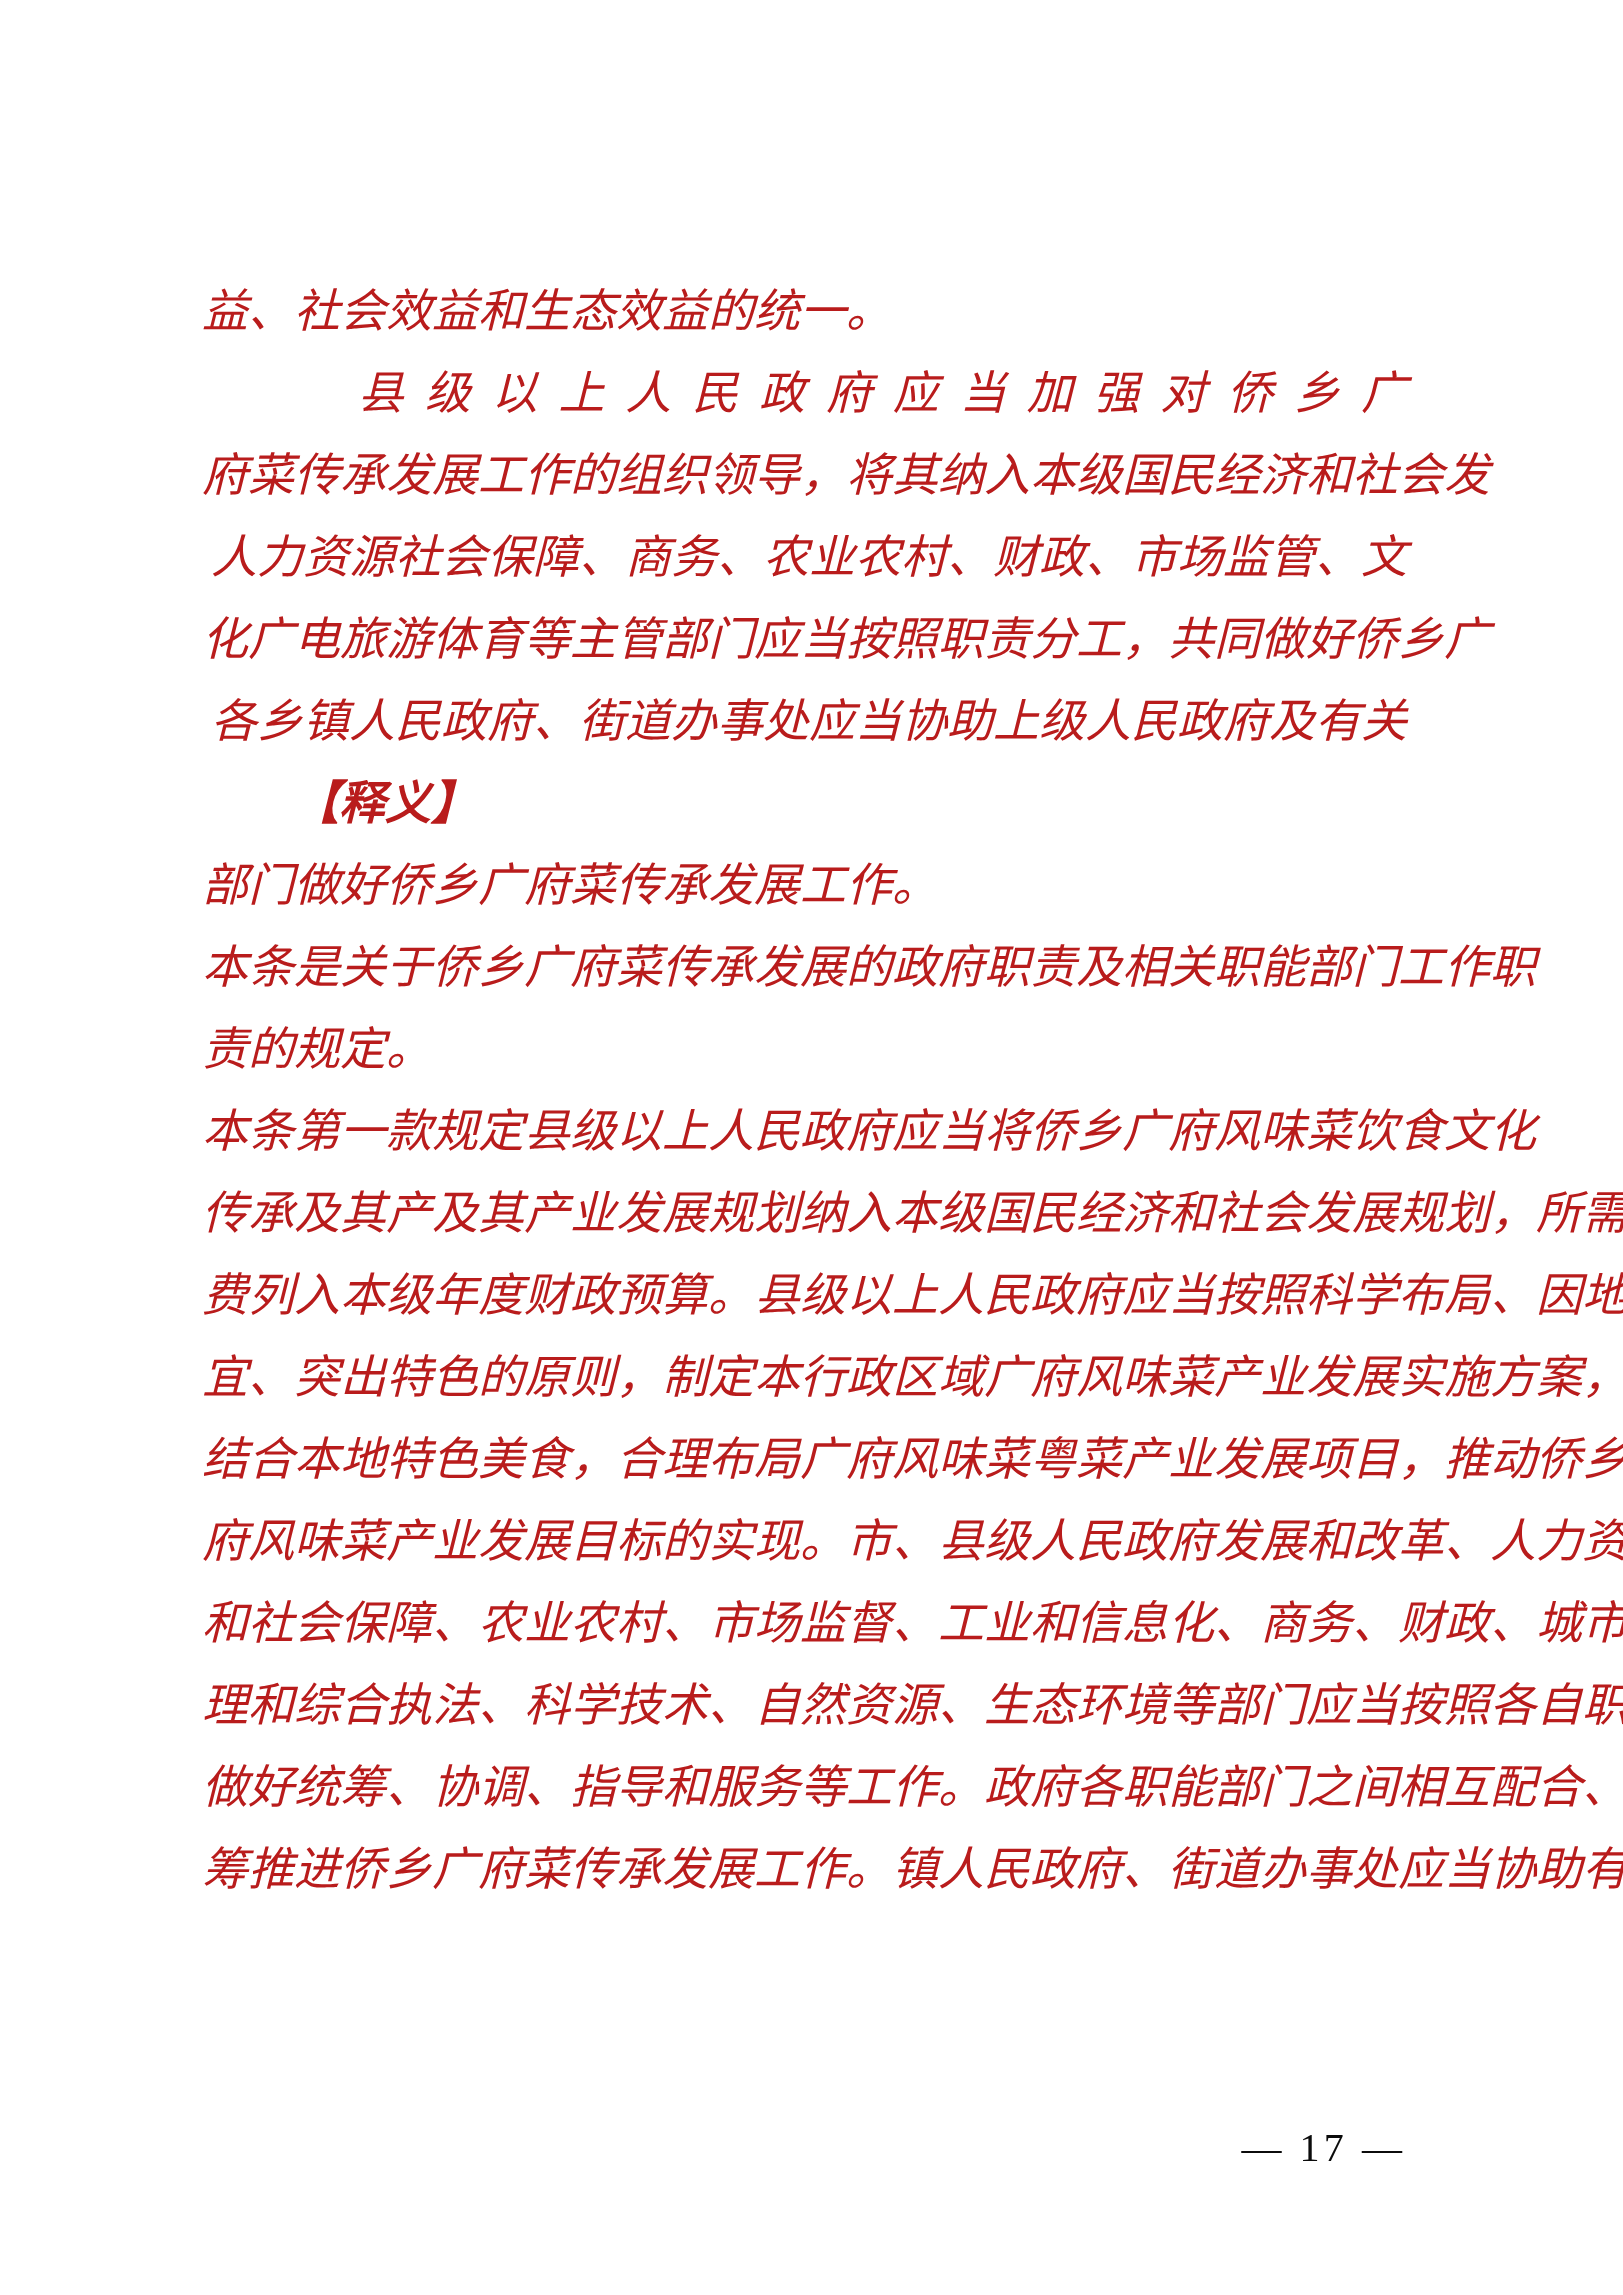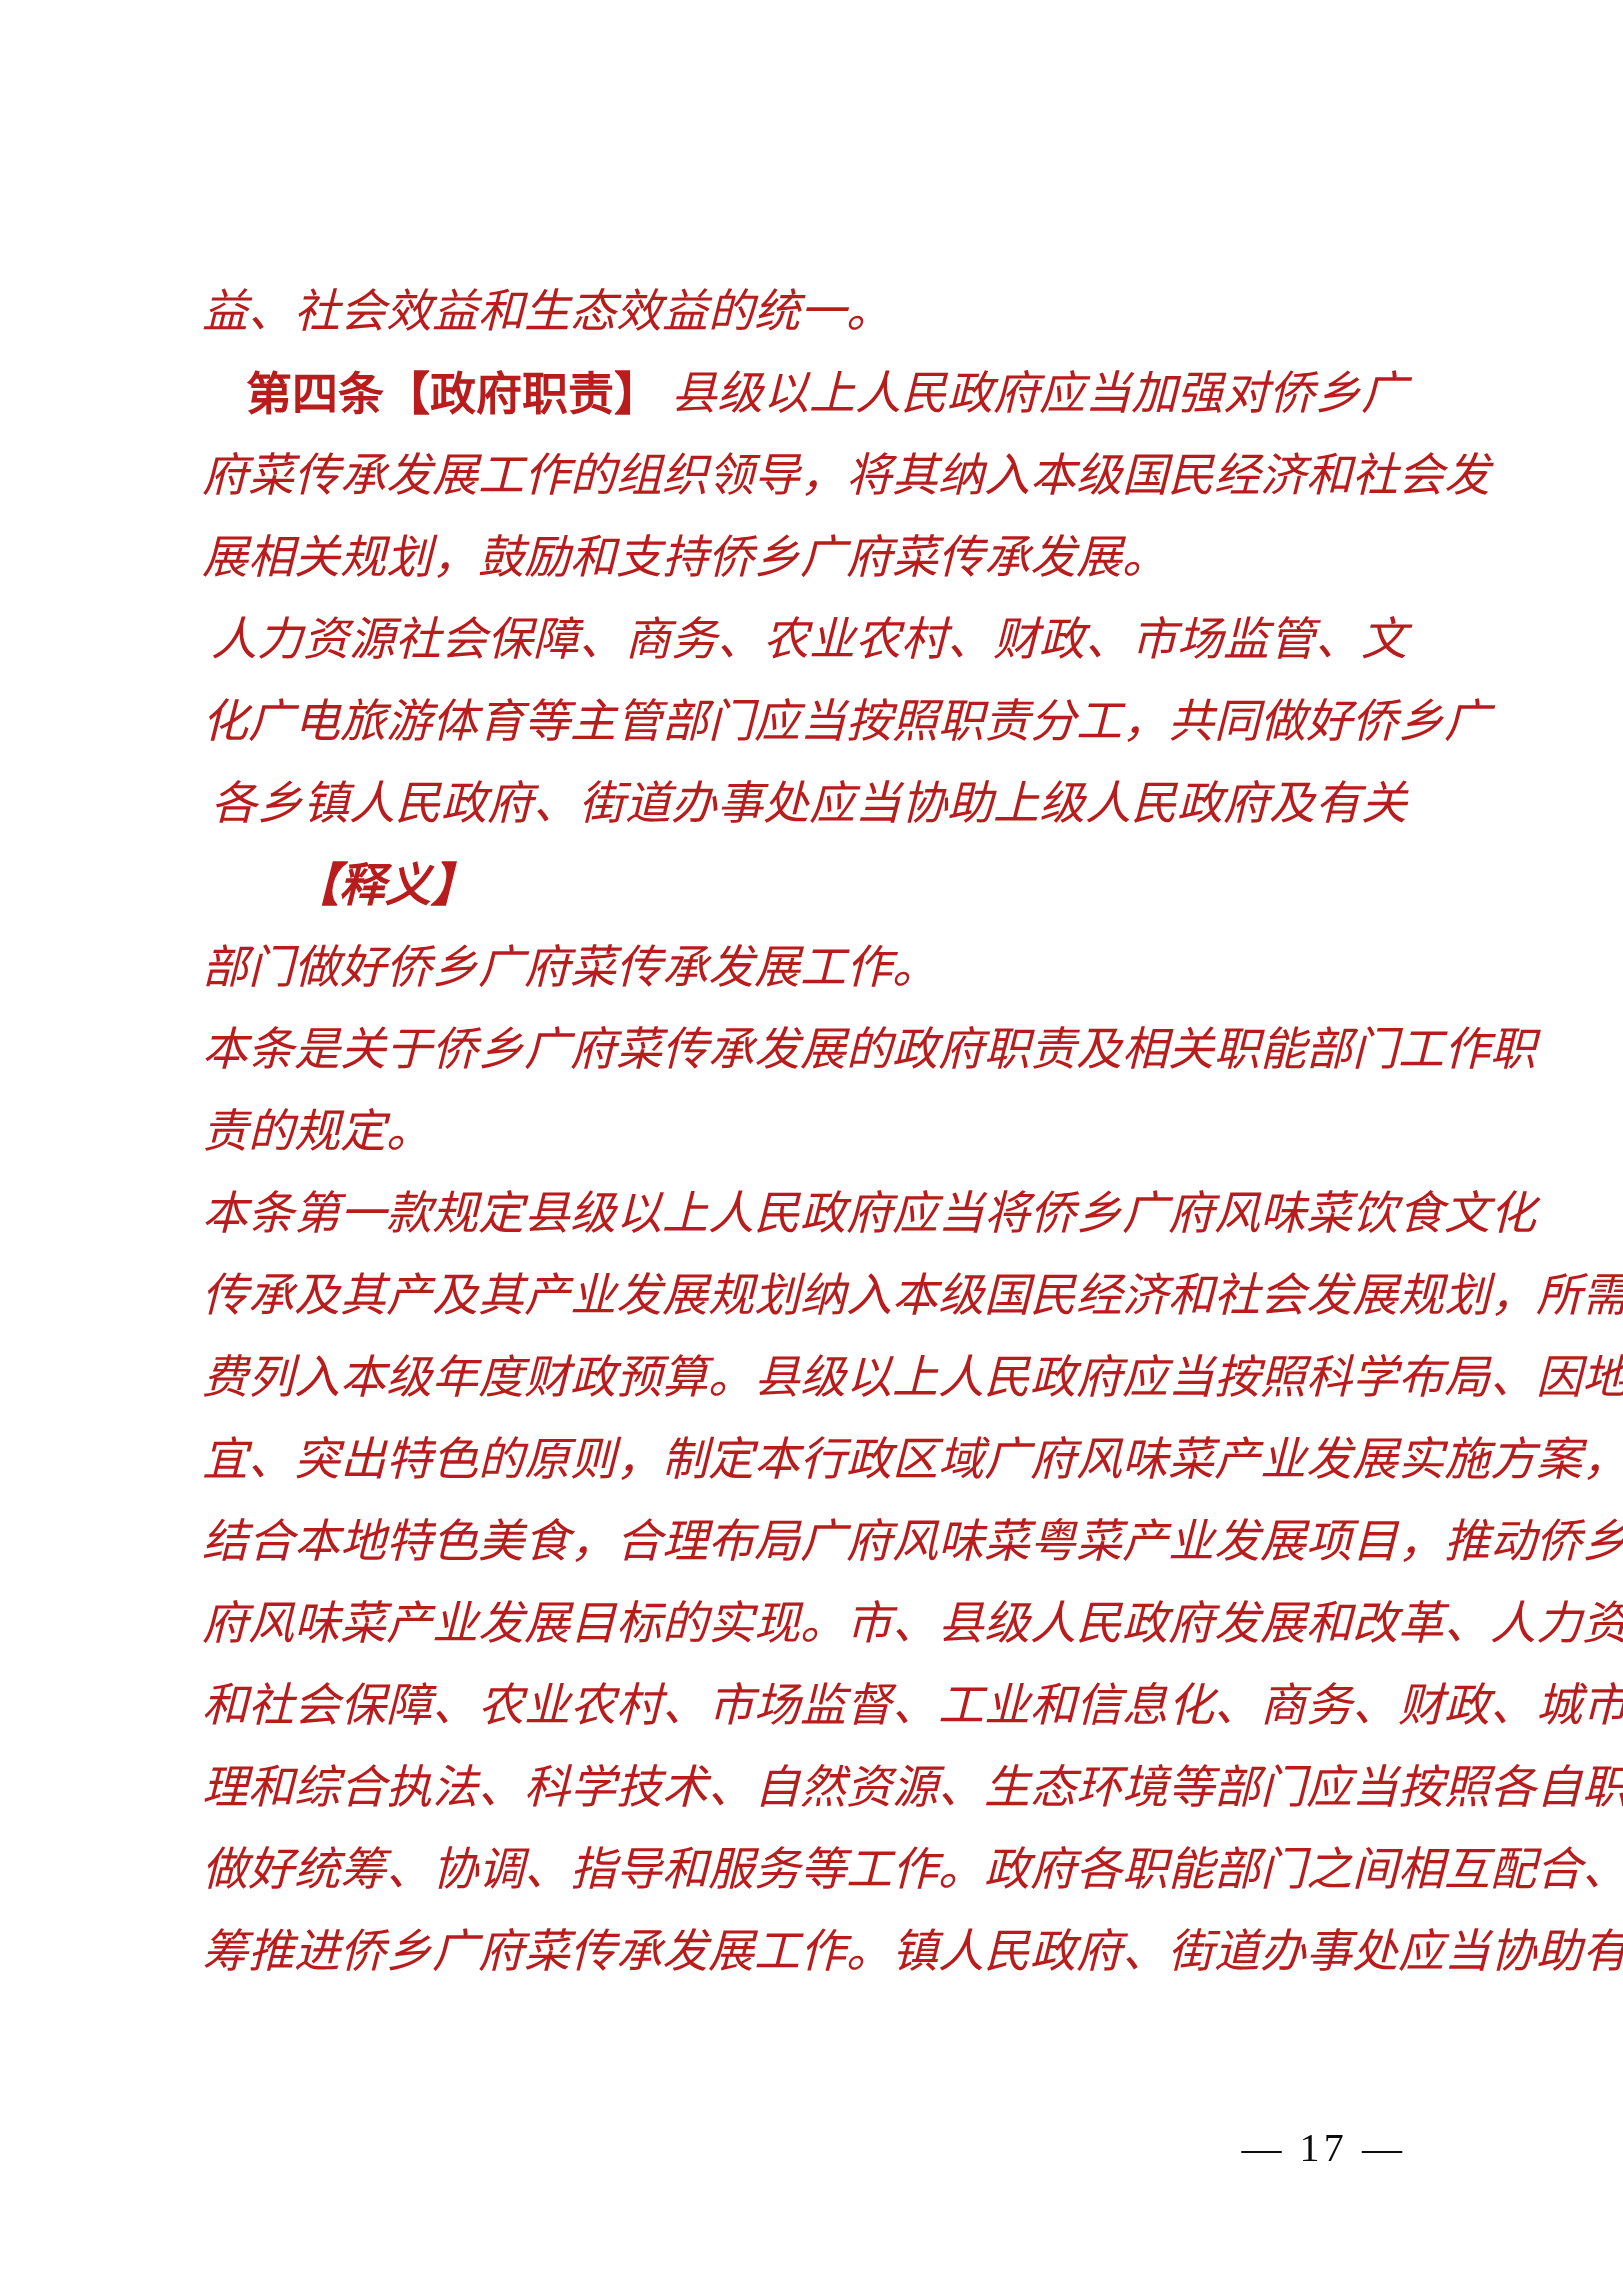--- a/index.html
+++ b/index.html
@@ -90,21 +90,20 @@
 </style>
 </head>
 <body>
 
 <div id="page">
 
   <div id="text-column">
       <div class="line flush kai">益、社会效益和生态效益的统一。</div>
       <div class="line justify kai">
         <span style="width: 91px;"></span>
-        <span class="hei-bold">第四条【政府职责】</span>
         <span class="gap-after-heading"></span>
         <span>县</span>
         <span>级</span>
         <span>以</span>
         <span>上</span>
         <span>人</span>
         <span>民</span>
         <span>政</span>
         <span>府</span>
         <span>应</span>
@@ -139,21 +138,20 @@
         <span>级</span>
         <span>国</span>
         <span>民</span>
         <span>经</span>
         <span>济</span>
         <span>和</span>
         <span>社</span>
         <span>会</span>
         <span>发</span>
       </div>
-      <div class="line flush kai">展相关规划，鼓励和支持侨乡广府菜传承发展。</div>
       <div class="line justify kai">
         <span style="width: 91px;"></span>
         <span>人</span>
         <span>力</span>
         <span>资</span>
         <span>源</span>
         <span>社</span>
         <span>会</span>
         <span>保</span>
         <span>障</span>

